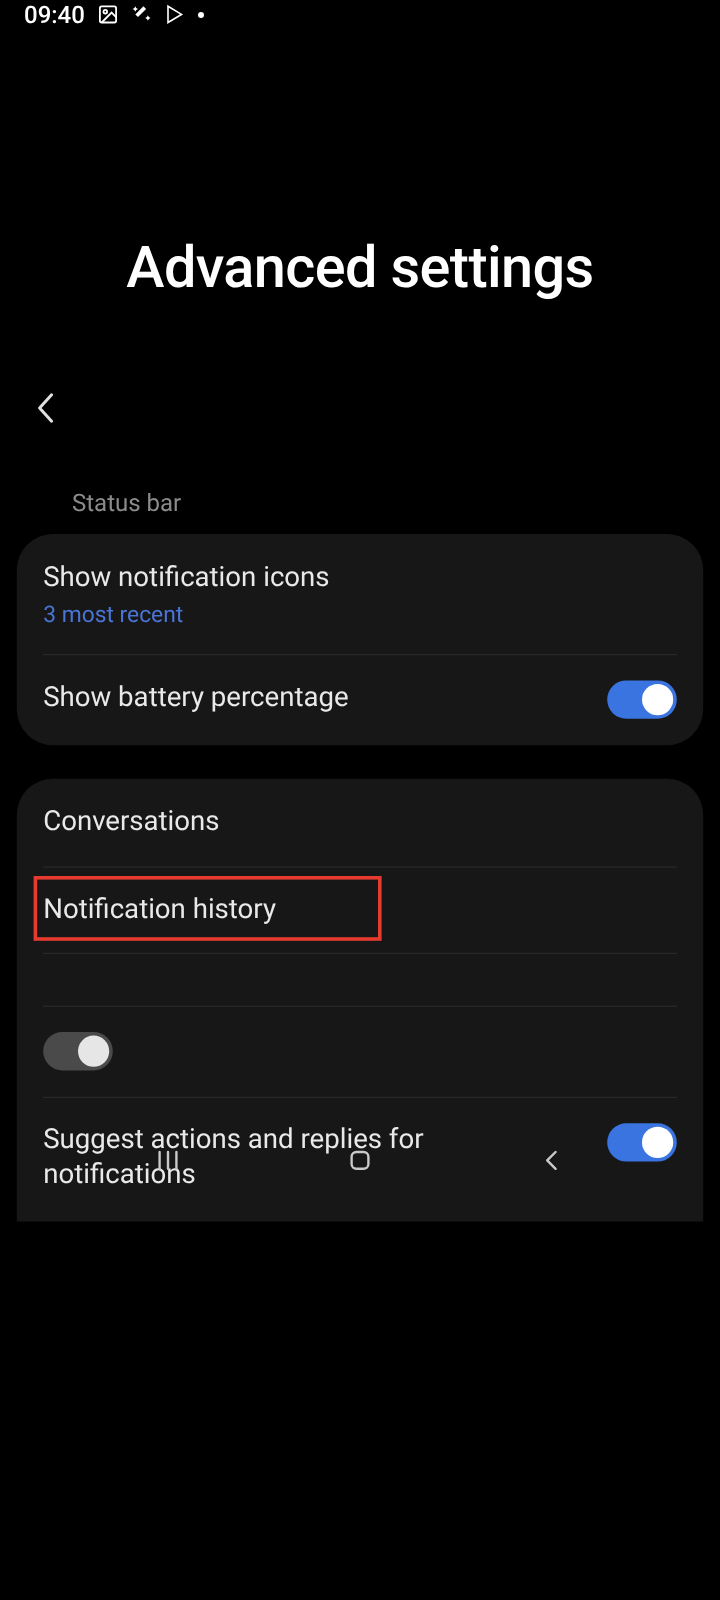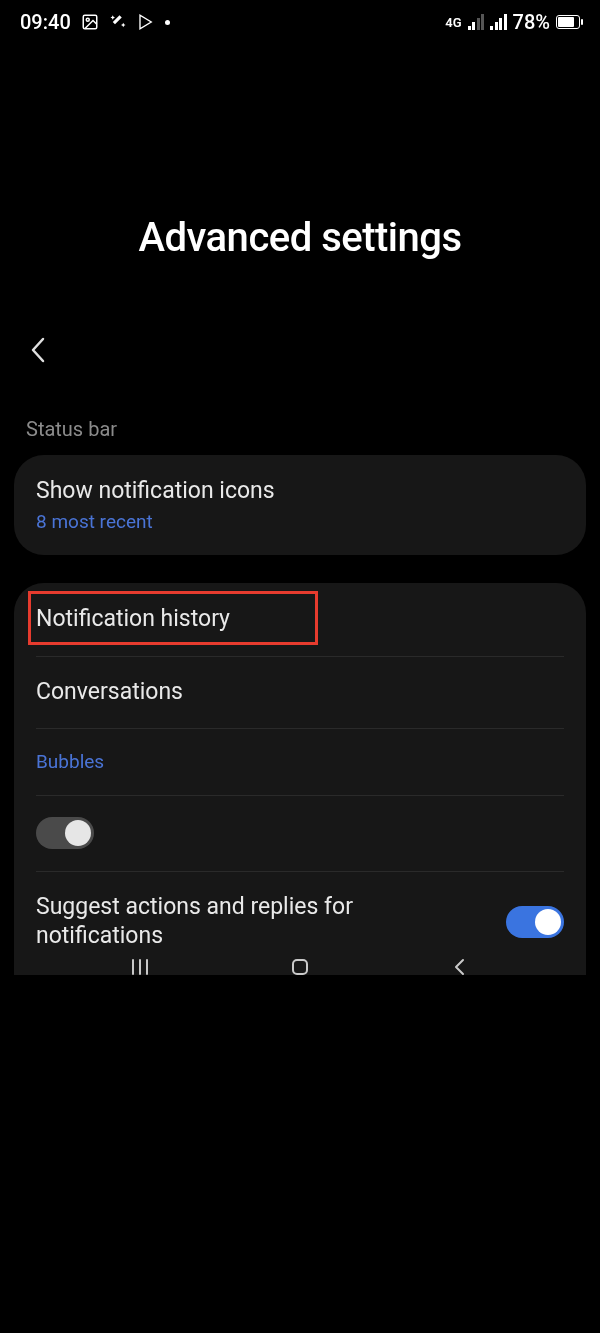--- a/index.html
+++ b/index.html
@@ -28,21 +28,21 @@
     padding: 0 20px;
     font-size: 20px;
     font-weight: 500;
   }
   .status-left { display: flex; align-items: center; gap: 10px; }
   .status-right { display: flex; align-items: center; gap: 6px; }
   .status-icon { display:inline-flex; align-items:center; justify-content:center; }
 
   
   .page-title {
-    font-size: 40px;
+    font-size: 48px;
     font-weight: 500;
     text-align: center;
     margin-top: 170px;
     margin-bottom: 72px;
     letter-spacing: -0.5px;
   }
 
   
   .back-row {
     padding: 0 22px;
@@ -55,31 +55,32 @@
     align-items:center;
     justify-content:center;
   }
 
   
   .section-header {
     color: #8b8b8b;
     font-size: 20px;
     padding: 0 26px;
     margin-bottom: 14px;
+    margin-left: 34px;
   }
 
   
   .card {
     background: #171717;
     border-radius: 30px;
     margin: 0 14px 28px 14px;
   }
   .row {
     display: flex;
-    align-items: center;
+    align-items: flex-start;
     justify-content: space-between;
     padding: 22px 22px;
     position: relative;
   }
   .row + .row::before {
     content: "";
     position: absolute;
     top: 0;
     left: 22px;
     right: 22px;
@@ -178,76 +179,64 @@
             <path d="M5 3l1 2 2 1-2 1-1 2-1-2-2-1 2-1 1-2zM19 13l1 2 2 1-2 1-1 2-1-2-2-1 2-1 1-2zM14 3l-9 9 3 3 9-9-3-3z"></path>
           </svg>
       </span>
       <span class="status-icon">
         <svg width="18" height="18" viewBox="0 0 24 24" fill="none" stroke="#fff" stroke-width="1.8">
             <path d="M4 3v18l15-9L4 3z"></path>
           </svg>
       </span>
       <span class="status-icon" style="width:5px;height:5px;background:#fff;border-radius:50%"></span>
     </div>
-    <div class="status-right">
-      <span style="font-size:13px;font-weight:600">4G</span>
-      <span class="signal-bars weak">
-          <span></span>
-          <span></span>
-          <span></span>
-          <span></span>
-        </span>
-      <span class="signal-bars full">
-          <span></span>
-          <span></span>
-          <span></span>
-          <span></span>
-        </span>
-      <span>78%</span>
-      <span class="battery">
-          <span class="fill" style="width:15.600000000000001px"></span>
-        </span>
-    </div>
   </div>
 
   <h1 class="page-title">Advanced settings</h1>
 
   <div class="back-row">
     <div class="back-btn">
       <svg width="20" height="30" viewBox="0 0 20 30">
           <path d="M14 4 L4 15 L14 26" stroke="#e0e0e0" stroke-width="2.5" fill="none" stroke-linecap="round" stroke-linejoin="round"></path>
         </svg>
     </div>
   </div>
 
   <div class="section-header">Status bar</div>
   <div class="card">
     <div class="row">
       <div class="row-text">
         <div class="row-title">Show notification icons</div>
-        <div class="row-sub">8 most recent</div>
-      </div>
+        <div class="row-sub">3 most recent</div>
+      </div>
+    </div>
+    <div class="row">
+      <div class="row-text">
+        <div class="row-title">Show battery percentage</div>
+      </div>
+      <div class="toggle on">
+          <div class="knob"></div>
+        </div>
     </div>
   </div>
 
   <div class="card" style="margin-bottom:0; border-bottom-left-radius:0; border-bottom-right-radius:0;">
+    <div class="row">
+      <div class="row-text">
+        <div class="row-title">Conversations</div>
+      </div>
+    </div>
     <div class="row" style="position:relative">
       <div class="row-text">
         <div class="row-title">Notification history</div>
       </div>
       <div class="highlight" style="left:14px; top:8px; width:290px; height:54px;"></div>
     </div>
     <div class="row">
       <div class="row-text">
-        <div class="row-title">Conversations</div>
-      </div>
-    </div>
-    <div class="row">
-      <div class="row-text">
-        <div class="row-sub">Bubbles</div>
       </div>
     </div>
     <div class="row">
       <div class="toggle off">
           <div class="knob"></div>
         </div>
     </div>
     <div class="row" style="padding-bottom:24px">
       <div class="row-text" style="max-width:420px">
         <div class="row-title">Suggest actions and replies for notifications</div>

